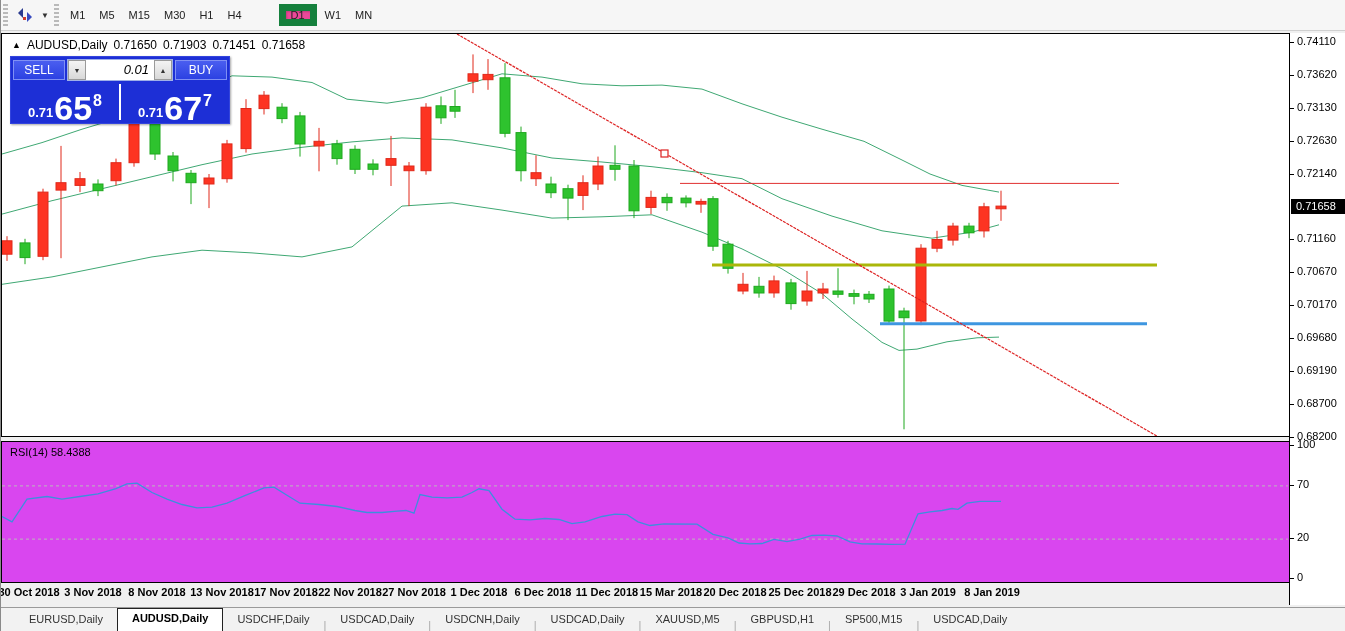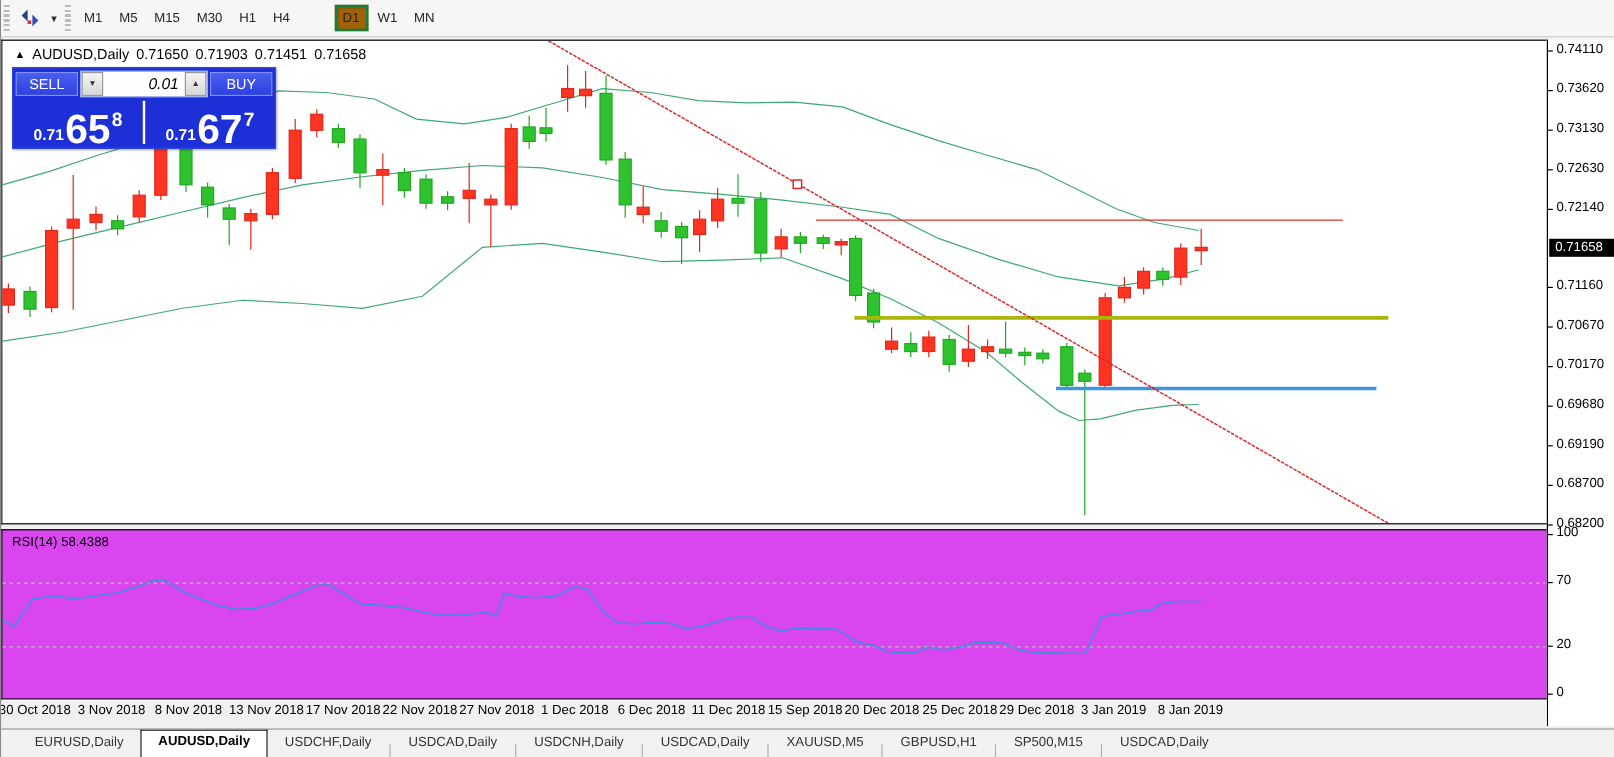--- a/index.html
+++ b/index.html
@@ -9,33 +9,33 @@
     border-left:1px solid #8a8a8a;}
   
   .toolbar{position:absolute;left:0;top:0;width:1345px;height:31px;background:#f6f6f6;
     border-bottom:1px solid #d0d0d0;display:flex;align-items:center;}
   .gripper{width:5px;height:22px;margin:0 4px 0 2px;
     background:repeating-linear-gradient(to bottom,#b9b9b9 0 2px,#f6f6f6 2px 4px);}
   .tool-icon{width:26px;height:22px;display:flex;align-items:center;justify-content:center;cursor:pointer;}
   .caret{font-size:8px;color:#333;width:14px;text-align:center;cursor:pointer;}
   .tf-btn{min-width:26px;height:22px;padding:0 5px;margin:0 1px;font-size:11px;color:#222;
     display:flex;align-items:center;justify-content:center;background:transparent;border:1px solid transparent;cursor:pointer;}
-  .tf-btn.active{background:#a16207;border:2px solid #15803d;box-shadow:inset 1px 1px 2px rgba(0,0,0,.18);margin-left:30px;}
+  .tf-btn.active{background:#ec4899;border:7px solid #15803d;box-shadow:inset 1px 1px 2px rgba(0,0,0,.18);margin-left:30px;}
   
   .pane-main{position:absolute;left:0;top:33px;width:1288px;height:404px;background:#fff;
     border:1px solid #000;border-right:none;}
   .pane-rsi{position:absolute;left:0;top:441px;width:1288px;height:142px;background:#d946ef;
     border:1px solid #000;border-right:none;}
   .right-axis{position:absolute;left:1288px;top:33px;width:57px;height:572px;background:#fff;
     border-left:1px solid #000;}
   .axis-label{position:absolute;left:7px;font-size:11px;color:#000;white-space:nowrap;}
   .axis-dash{position:absolute;left:0;width:4px;height:1px;background:#000;}
   .price-tag{position:absolute;left:1px;width:54px;height:15px;background:#000;color:#fff;
     font-size:11px;line-height:15px;padding-left:5px;}
-  .time-axis{position:absolute;left:0;top:583px;width:1288px;height:22px;background:#f0f0f0;}
+  .time-axis{position:absolute;left:0;top:583px;width:1288px;height:22px;background:#f0f0f0;font-weight:bold;}
   .date-label{position:absolute;top:3px;font-size:11px;color:#000;transform:translateX(-50%);white-space:nowrap;}
   svg.layer{position:absolute;left:0;top:0;}
   
   .chart-title{position:absolute;left:10px;top:4px;font-size:12px;color:#000;display:flex;align-items:center;gap:6px;}
   .collapse-tri{font-size:9px;cursor:pointer;}
   
   .trade-panel{position:absolute;left:8px;top:22px;width:220px;height:68px;background:#1d2fd6;
     border:1px solid #3344dd;box-shadow:1px 1px 2px rgba(0,0,0,.35);}
   .tp-top{display:flex;align-items:center;height:24px;padding:2px 2px 0 2px;gap:2px;}
   .btn-trade{flex:0 0 52px;height:20px;background:linear-gradient(#4a5ef0,#2c41e2);border:1px solid #8090f4;
@@ -308,21 +308,21 @@
       <div class="date-label" style="left: 28px;">30 Oct 2018</div>
       <div class="date-label" style="left: 92px;">3 Nov 2018</div>
       <div class="date-label" style="left: 156px;">8 Nov 2018</div>
       <div class="date-label" style="left: 221px;">13 Nov 2018</div>
       <div class="date-label" style="left: 285px;">17 Nov 2018</div>
       <div class="date-label" style="left: 349px;">22 Nov 2018</div>
       <div class="date-label" style="left: 413px;">27 Nov 2018</div>
       <div class="date-label" style="left: 478px;">1 Dec 2018</div>
       <div class="date-label" style="left: 542px;">6 Dec 2018</div>
       <div class="date-label" style="left: 606px;">11 Dec 2018</div>
-      <div class="date-label" style="left: 670px;">15 Sep 2018</div>
+      <div class="date-label" style="left: 670px;">15 Mar 2018</div>
       <div class="date-label" style="left: 734px;">20 Dec 2018</div>
       <div class="date-label" style="left: 799px;">25 Dec 2018</div>
       <div class="date-label" style="left: 863px;">29 Dec 2018</div>
       <div class="date-label" style="left: 927px;">3 Jan 2019</div>
       <div class="date-label" style="left: 991px;">8 Jan 2019</div>
     </div>
 
   <div class="tabbar" id="tabbar">
       <div class="tab">EURUSD,Daily</div>
       <div class="tab active">AUDUSD,Daily</div>

